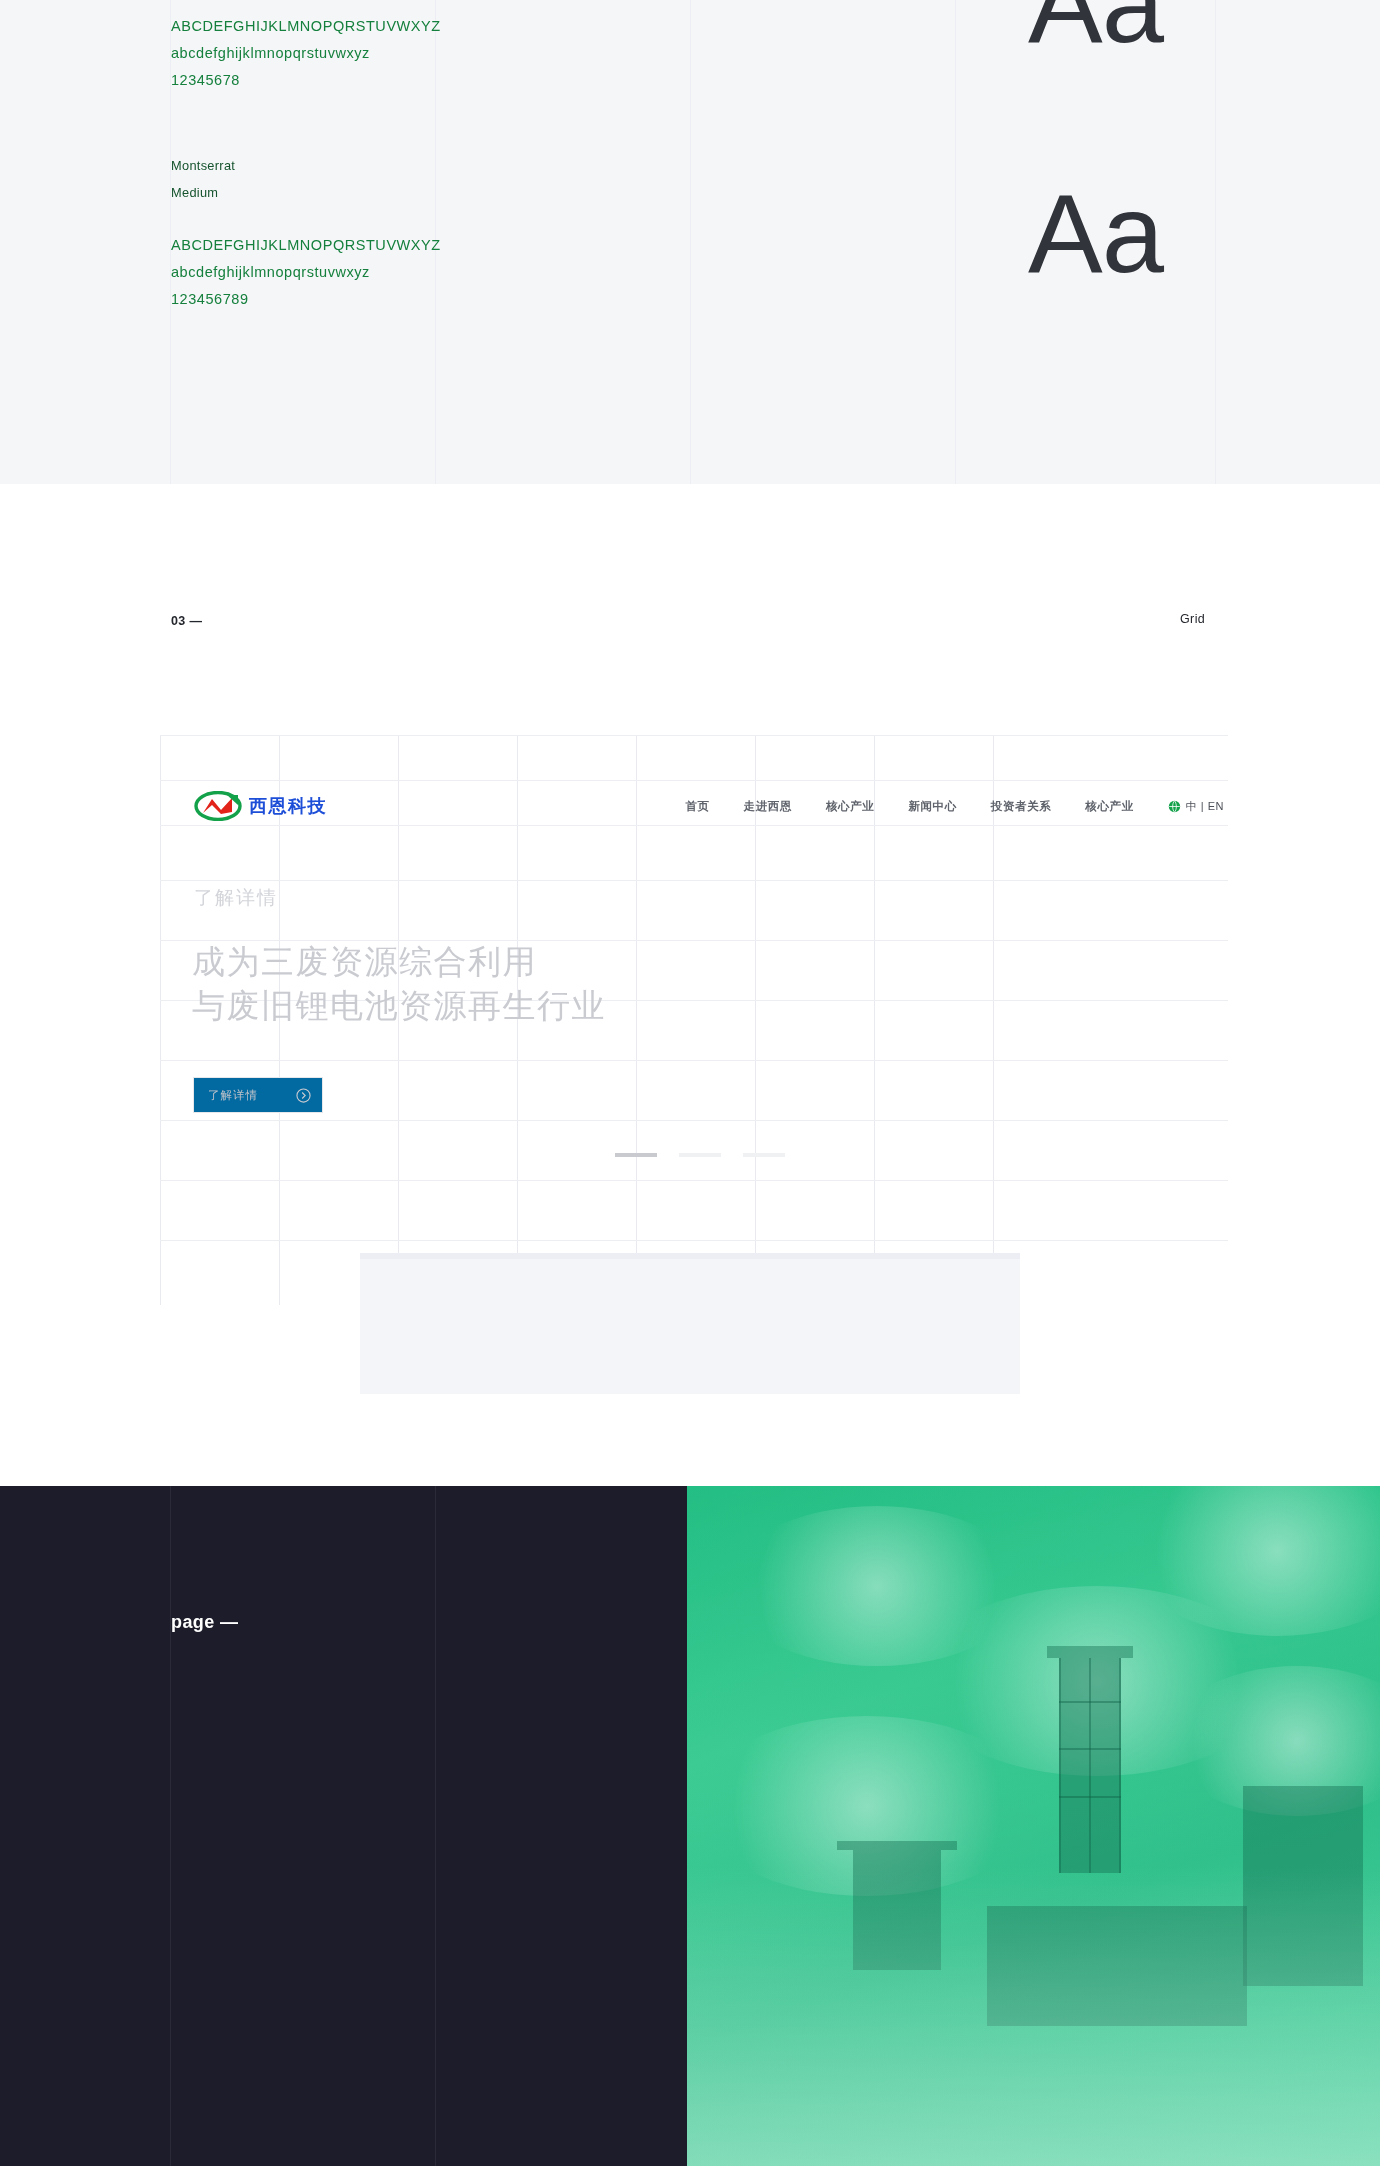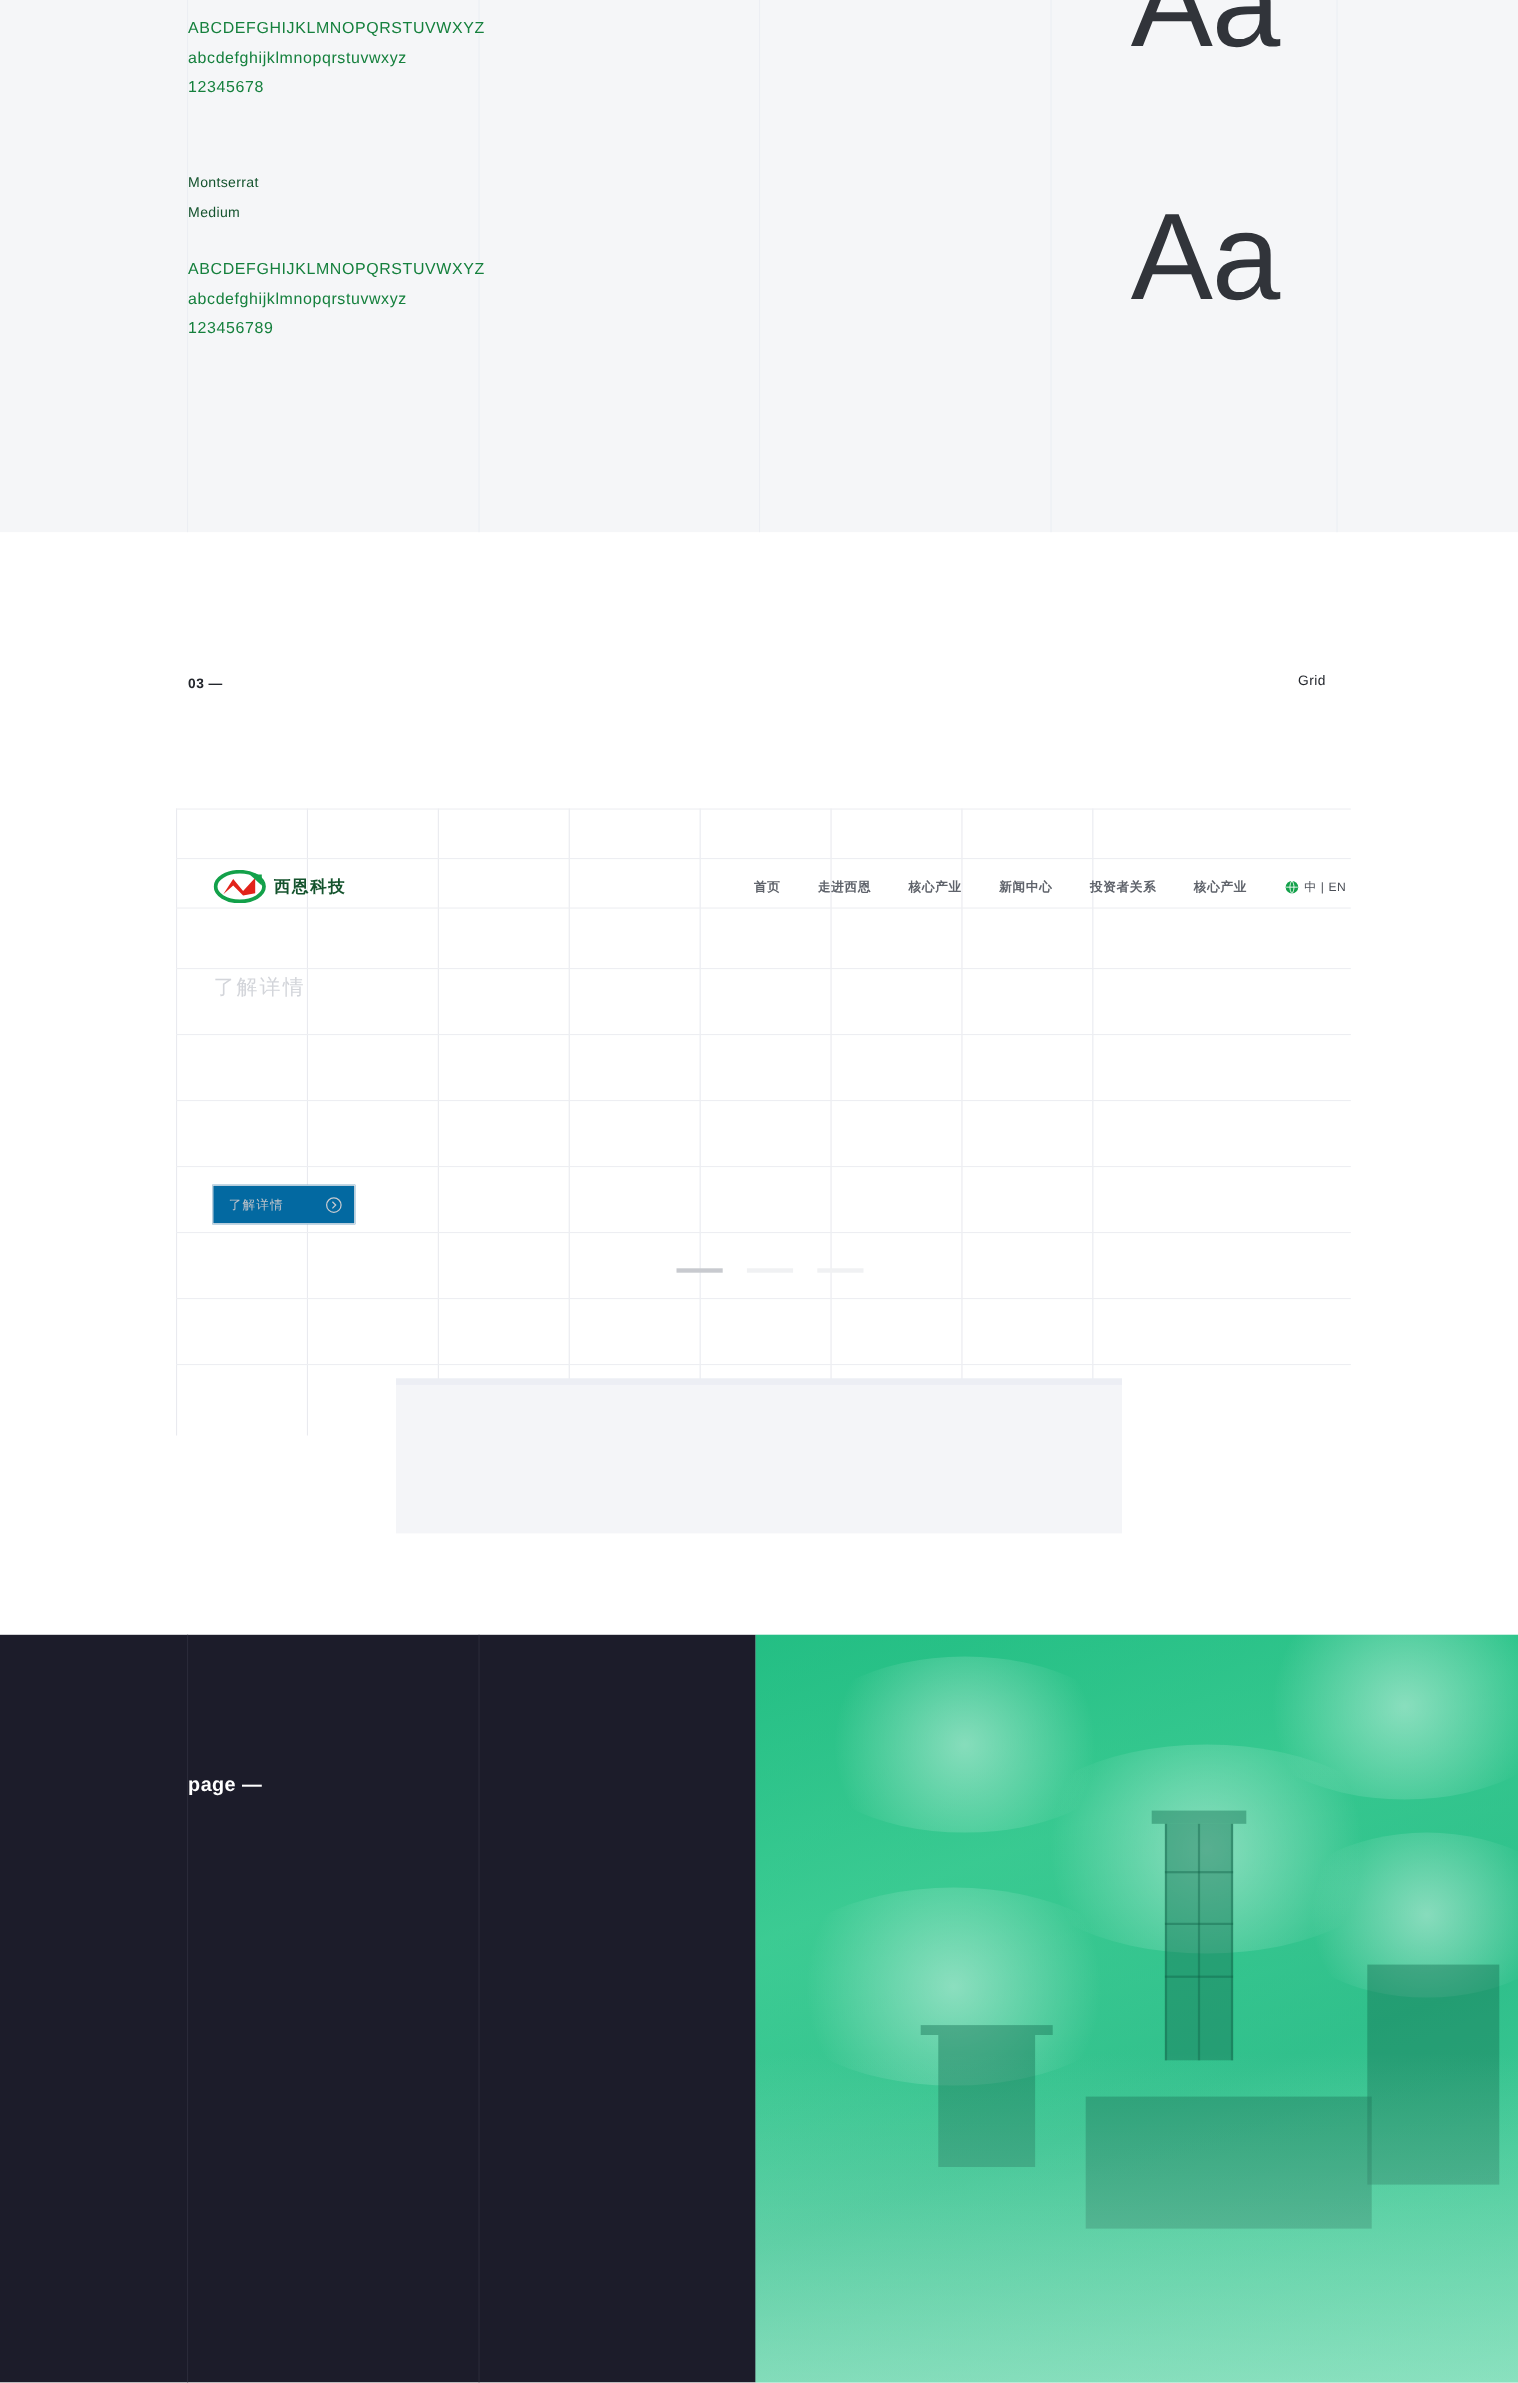--- a/index.html
+++ b/index.html
@@ -59,21 +59,21 @@
     position: absolute; left: 160px; top: 755px;
     width: 1068px; height: 505px;
   }
   .mock-header {
     position: absolute; left: 0; top: 20px; width: 100%; height: 62px;
     display: flex; align-items: center;
   }
   .logo-wrap { display: flex; align-items: center; gap: 7px; margin-left: 34px; }
   .logo-mark { width: 48px; height: 30px; display:block; }
   .logo-text {
-    font-size: 15px; font-weight: 700; color: #14532d; letter-spacing: 1.5px;
+    font-size: 18px; font-weight: 700; color: #1d4ed8; letter-spacing: 1.5px;
   }
   .mock-nav {
     display: flex; align-items: center; margin-left: auto; gap: 34px; padding-right: 4px;
   }
   .mock-nav .nav-item {
     font-size: 11.5px; color: #5d6views; color: #5f636b; letter-spacing: .6px; white-space: nowrap; font-weight: bold;
   }
   .lang-wrap { display: flex; align-items: center; gap: 5px; }
   .globe { width: 13px; height: 13px; display: block; }
   .lang-text { font-size: 11px; color: #4b4f57; letter-spacing: .5px; }
@@ -227,20 +227,24 @@
           <circle cx="8" cy="8" r="7" fill="#13a14a"></circle>
           <path d="M8 1 C5 4 5 12 8 15 M8 1 C11 4 11 12 8 15 M1.5 8 H14.5" stroke="#ffffff" stroke-width="1" fill="none"></path>
         </svg>
         <span class="lang-text">中 | EN</span>
       </span>
     </nav>
   </div>
 
   <div class="hero-kicker">了解详情</div>
 
+  <div class="hero-title">
+    <div>成为三废资源综合利用</div>
+    <div>与废旧锂电池资源再生行业</div>
+  </div>
 
   <div class="hero-btn">
     <span class="btn-label">了解详情</span>
     <svg class="btn-arrow" viewBox="0 0 16 16">
       <circle cx="8" cy="8" r="7" fill="none" stroke="#c9cbd0" stroke-width="1.2"></circle>
       <path d="M6.6 4.8 L9.8 8 L6.6 11.2" fill="none" stroke="#c9cbd0" stroke-width="1.2"></path>
     </svg>
   </div>
 
   <div class="dots">

